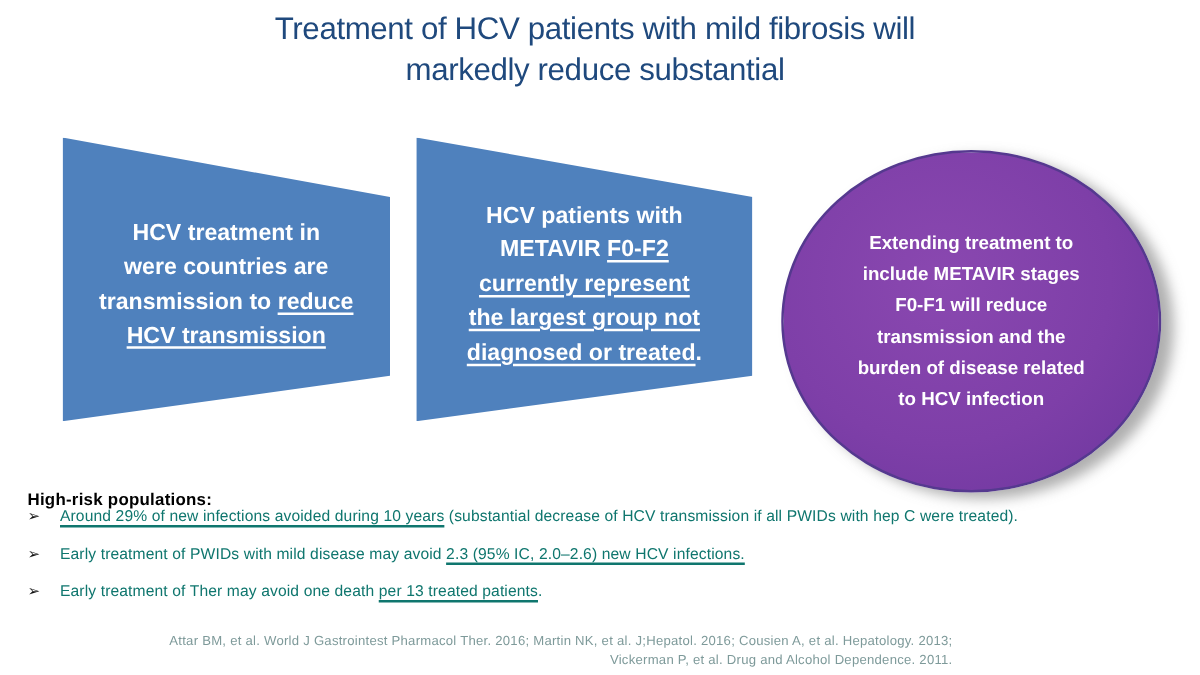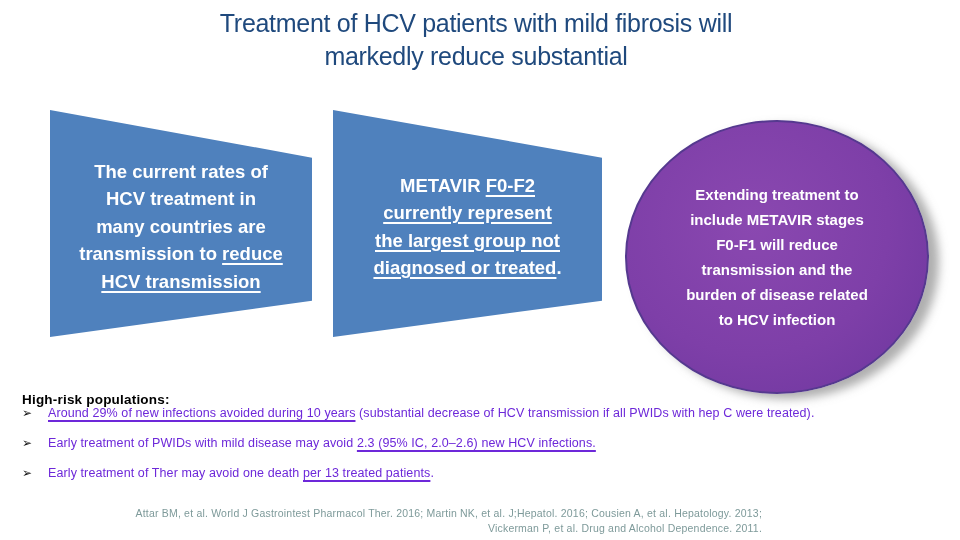--- a/index.html
+++ b/index.html
@@ -45,50 +45,50 @@
     position:absolute;left:22px;top:392px;
     color:#000;font-weight:bold;font-size:13.5px;letter-spacing:0.2px;
   }
   .bullets{position:absolute;left:22px;top:405px;width:930px;}
   .bullet-row{display:flex;align-items:flex-start;margin-bottom:12px;height:18px;}
   .bullet-glyph{
     width:26px;flex:0 0 26px;font-size:12px;line-height:17px;color:#111;
     font-family:"DejaVu Sans",sans-serif;
   }
   .bullet-text{
-    color:#6d28d9;font-size:12.5px;line-height:17px;white-space:nowrap;letter-spacing:0.1px;
+    color:#0f766e;font-size:12.5px;line-height:17px;white-space:nowrap;letter-spacing:0.1px;
   }
   
   .refs{
     position:absolute;left:18px;top:506px;width:744px;text-align:right;
     color:#7E9A9A;font-size:10.5px;line-height:14.5px;letter-spacing:0.2px;white-space:nowrap;
   }
 </style>
 </head>
 <body>
 
 <div class="slide">
 
   <div class="title">
     <div>Treatment of HCV patients with mild fibrosis will</div>
     <div>markedly reduce substantial</div>
   </div>
 
   <div class="arrow-box box1">
     <div class="box-text">
-      <div class="line"><span>The current rates of</span></div>
       <div class="line"><span>HCV treatment in</span></div>
-      <div class="line"><span>many countries are</span></div>
+      <div class="line"><span>were countries are</span></div>
       <div class="line"><span>transmission to </span><span class="u">reduce</span></div>
       <div class="line"><span class="u">HCV transmission</span></div>
     </div>
   </div>
 
   <div class="arrow-box box2">
     <div class="box-text">
+      <div class="line"><span>HCV patients with</span></div>
       <div class="line"><span>METAVIR </span><span class="u">F0-F2</span></div>
       <div class="line"><span class="u">currently represent</span></div>
       <div class="line"><span class="u">the largest group not</span></div>
       <div class="line"><span class="u">diagnosed or treated</span><span>.</span></div>
     </div>
   </div>
 
   <div class="ellipse">
     <div class="ellipse-text">
       <div class="line">Extending treatment to</div>

